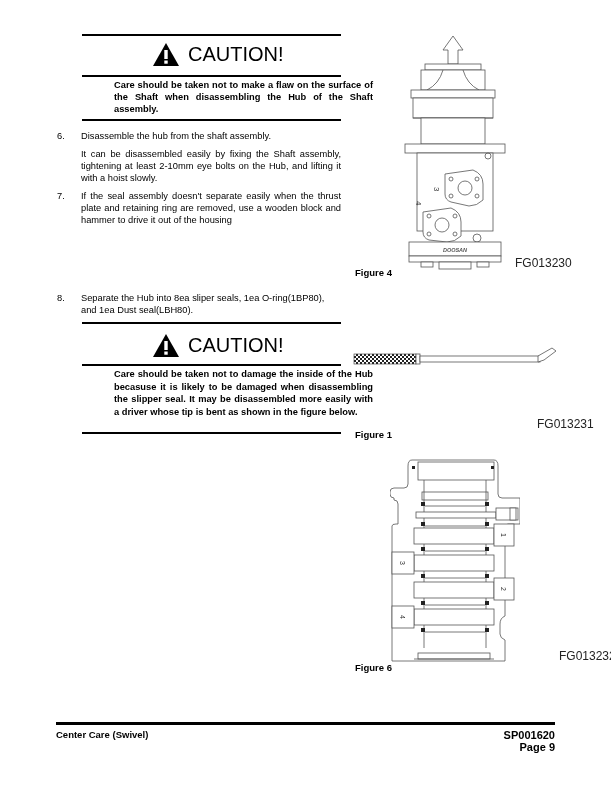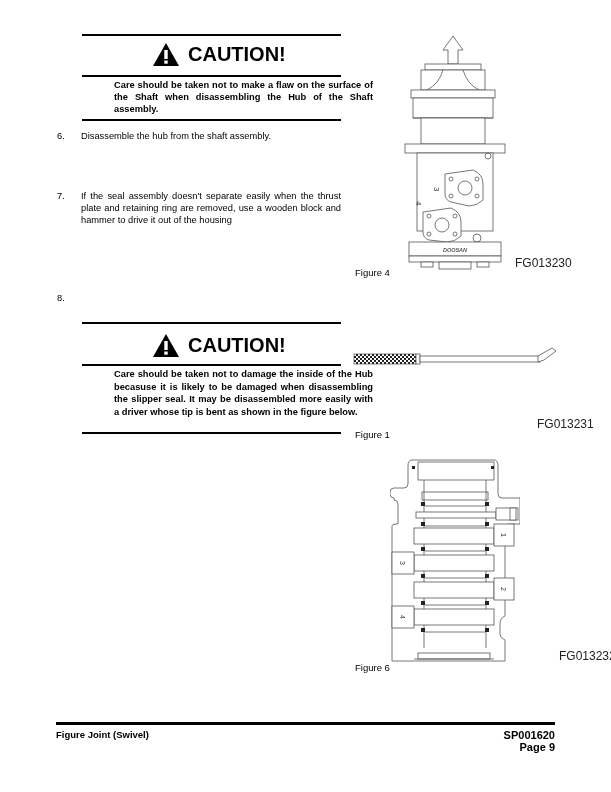--- a/index.html
+++ b/index.html
@@ -1,28 +1,28 @@
 <!DOCTYPE html>
 <html><head>
 <meta charset="utf-8">
 <style>
   html, body { margin: 0; padding: 0; background: #ffffff; }
   body { width: 611px; height: 792px; position: relative; overflow: hidden;
          font-family: "Liberation Sans", sans-serif; color: #000; }
   .abs { position: absolute; }
   .rule { position: absolute; background: #000; }
   .caution-title { position: absolute; display: flex; align-items: center; gap: 8px;
-                   font-weight: bold; font-size: 20px; }
+                   font-weight: normal; font-size: 20px; }
   .caution-title svg { display: block; }
   .caution-body { position: absolute; font-weight: bold; font-size: 9.3px; line-height: 12px;
                   text-align: justify; margin-left: 32px; }
   .step { position: absolute; font-size: 9.3px; line-height: 12px; }
   .step .num { position: absolute; left: 0; top: 0; }
   .step .txt { position: absolute; left: 24px; top: 0; text-align: justify; }
-  .fig-label { position: absolute; font-weight: normal; font-size: 9.5px; }
+  .fig-label { position: absolute; font-weight: bold; font-size: 9.5px; }
   .fig-code { position: absolute; font-size: 12px; color: #222; }
   .footer-left { position: absolute; font-weight: bold; font-size: 9.5px; }
   .footer-right { position: absolute; font-weight: bold; font-size: 11px; text-align: right; line-height: 12px; }
   svg .ln { fill: none; stroke: #555; stroke-width: 0.8; }
   svg .lnd { fill: #fff; stroke: #555; stroke-width: 0.8; }
 </style>
 </head>
 <body>
 
 <div class="rule" style="left:82px;top:34px;width:259px;height:2px;"></div>
@@ -34,29 +34,31 @@
   </svg>
   <span>CAUTION!</span>
 </div>
 <div class="rule" style="left:82px;top:75px;width:259px;height:1.5px;"></div>
 <div class="caution-body" style="left:82px;top:79px;width:259px;">Care should be taken not to make a flaw on the surface of the Shaft when disassembling the Hub of the Shaft assembly.</div>
 <div class="rule" style="left:82px;top:119px;width:259px;height:1.5px;"></div>
 
 <div class="step" style="left:57px;top:130px;width:284px;height:60px;">
   <span class="num">6.</span>
   <span class="txt" style="width:260px;">Disassemble the hub from the shaft assembly.</span>
+  <span class="txt" style="top:18px;width:260px;">It can be disassembled easily by fixing the Shaft assembly, tightening at least 2-10mm eye bolts on the Hub, and lifting it with a hoist slowly.</span>
 </div>
 
 <div class="step" style="left:57px;top:190px;width:284px;height:40px;">
   <span class="num">7.</span>
   <span class="txt" style="width:260px;">If the seal assembly doesn't separate easily when the thrust plate and retaining ring are removed, use a wooden block and hammer to drive it out of the housing</span>
 </div>
 
 <div class="step" style="left:57px;top:292px;width:284px;height:28px;">
   <span class="num">8.</span>
+  <span class="txt" style="width:260px;text-align:left;">Separate the Hub into 8ea sliper seals, 1ea O-ring(1BP80), and 1ea Dust seal(LBH80).</span>
 </div>
 
 <div class="rule" style="left:82px;top:322px;width:259px;height:2px;"></div>
 <div class="caution-title" style="left:152px;top:333px;">
   <svg width="28" height="25" viewBox="0 0 28 25">
     <polygon points="14,1 27,24 1,24" fill="#000"></polygon>
     <rect x="12.3" y="8" width="3.4" height="9" fill="#fff"></rect>
     <rect x="12.3" y="18.5" width="3.4" height="3.2" fill="#fff"></rect>
   </svg>
   <span>CAUTION!</span>
@@ -179,17 +181,17 @@
   <rect class="lnd" x="2" y="148" width="22" height="22"></rect>
   <text x="13" y="162" font-size="7" text-anchor="middle" font-family="Liberation Sans, sans-serif" fill="#333" transform="rotate(90 13 159)">4</text>
 
   <rect class="ln" x="28" y="195" width="72" height="6"></rect>
   <line class="ln" x1="24" y1="201" x2="104" y2="201"></line>
 </svg>
 <div class="fig-code" style="left:513px;top:649px;margin-left:46px;">FG013232</div>
 <div class="fig-label" style="left:355px;top:662px;">Figure 6</div>
 
 <div class="rule" style="left:56px;top:722px;width:499px;height:3px;"></div>
-<div class="footer-left" style="left:56px;top:729px;">Figure Joint (Swivel)</div>
+<div class="footer-left" style="left:56px;top:729px;">Center Care (Swivel)</div>
 <div class="footer-right" style="right:56px;top:729px;">
   <div>SP001620</div>
   <div>Page 9</div>
 </div>
 
 </body></html>

